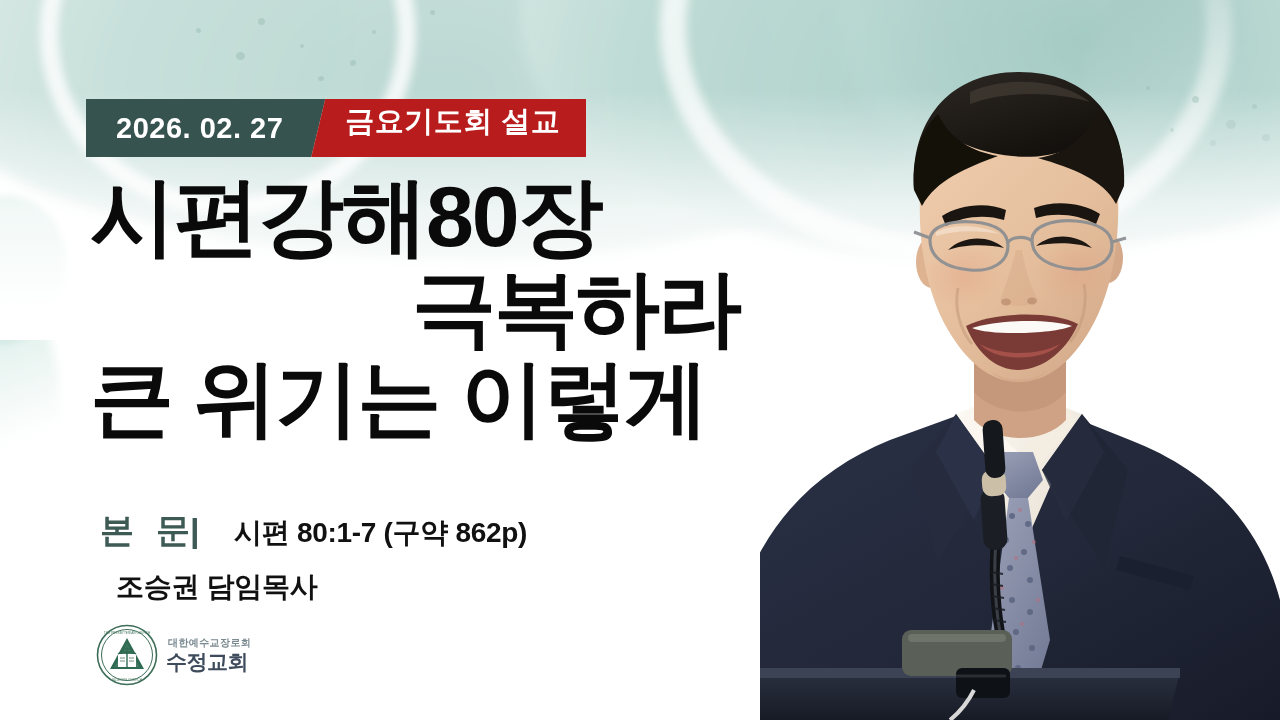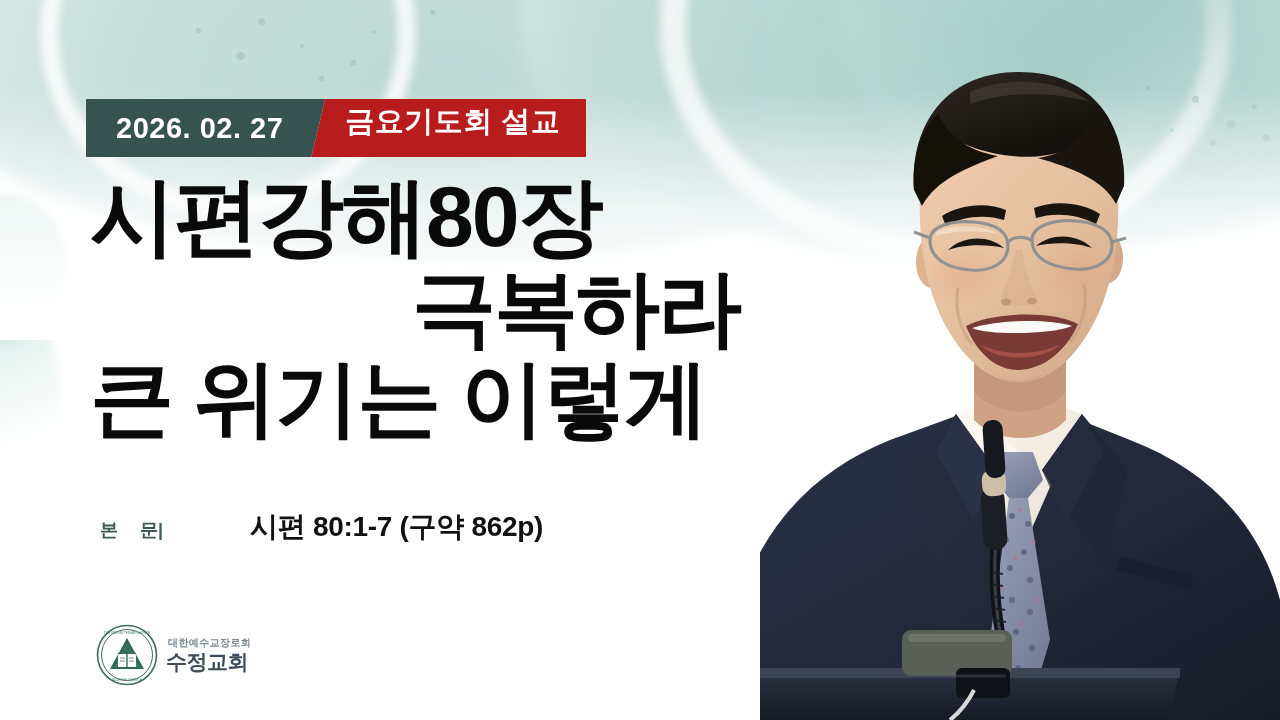--- a/index.html
+++ b/index.html
@@ -173,35 +173,35 @@
     position: absolute;
     left: 100px; top: 508px;
   }
   .meta-row {
     display: flex;
     align-items: baseline;
     margin-bottom: 14px;
   }
   .meta-label {
     color: #3d5a55;
-    font-size: 18px;
+    font-size: 34px;
     font-weight: 700;
     width: 118px;
     letter-spacing: 0px;
   }
   .meta-label .sp { display: inline-block; width: 22px; }
   .meta-bar {
     color: #3d5a55;
     font-weight: 700;
   }
   .meta-value {
     color: #111111;
     font-size: 28px;
     font-weight: 700;
-    margin-left: 32px;
+    margin-left: 16px;
     letter-spacing: -.3px;
   }
 
   
   .logo {
     position: absolute;
     left: 96px; top: 624px;
     display: flex;
     align-items: center;
   }
@@ -447,20 +447,21 @@
   </div>
 
   <div class="meta">
     <div class="meta-row">
       <div class="meta-label">
         <span>본</span><span class="sp"></span><span>문</span><span class="meta-bar">|</span>
       </div>
       <div class="meta-value">시편 80:1-7 (구약 862p)</div>
     </div>
     <div class="meta-row">
+      <div class="meta-value">조승권 담임목사</div>
     </div>
   </div>
 
   <div class="logo">
     <div class="logo-seal">
       <svg viewBox="0 0 62 62" width="62" height="62" xmlns="http://www.w3.org/2000/svg">
         <circle cx="31" cy="31" r="29.5" fill="none" stroke="#3d6e58" stroke-width="1.6"></circle>
         <circle cx="31" cy="31" r="25.5" fill="none" stroke="#3d6e58" stroke-width="1"></circle>
         <circle cx="31" cy="31" r="23" fill="#ffffff"></circle>
         <path d="M 31 14 L 48 45 L 14 45 Z" fill="#2f6b52"></path>

